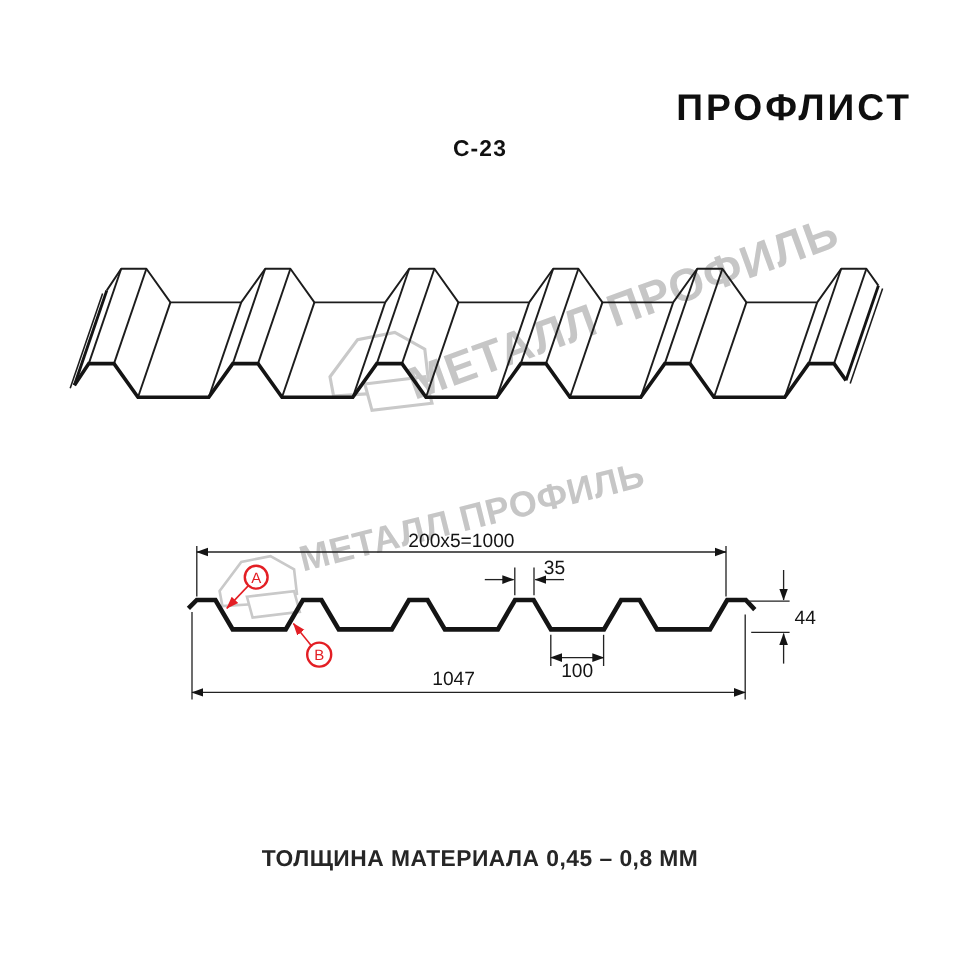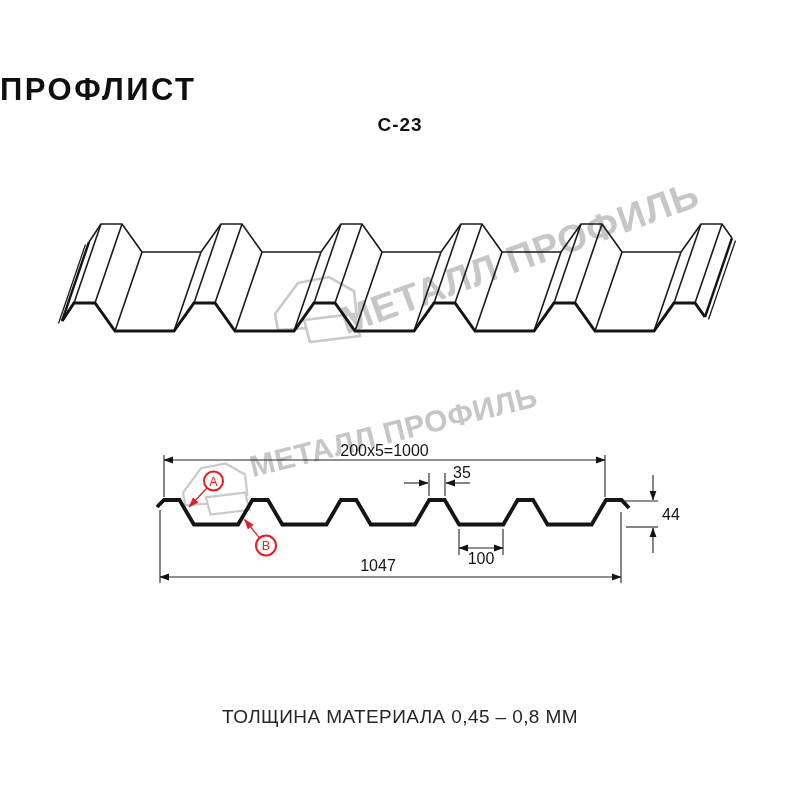--- a/index.html
+++ b/index.html
@@ -1,23 +1,23 @@
 <!DOCTYPE html>
 <html><head>
 <meta charset="utf-8">
 <style>
   html,body{margin:0;padding:0;background:#ffffff;}
   .page{position:relative;width:800px;height:800px;background:#fff;overflow:hidden;
         font-family:"Liberation Sans",sans-serif;}
-  .title{position:absolute;top:72px;left:0;width:760px;text-align:left;
+  .title{position:absolute;top:72px;left:0;width:760px;text-align:right;
          font-size:31px;font-weight:bold;letter-spacing:2.5px;color:#0f0f0f;}
   .subtitle{position:absolute;top:114px;left:0;width:800px;text-align:center;
          font-size:19px;font-weight:bold;letter-spacing:1px;color:#111;}
   .caption{position:absolute;top:706px;left:0;width:800px;text-align:center;
-         font-size:19px;font-weight:normal;letter-spacing:0.4px;color:#262626;}
+         font-size:19px;font-weight:bold;letter-spacing:0.4px;color:#262626;}
   .wm-text{position:absolute;line-height:1;font-weight:bold;color:#c6c6c6;
          white-space:nowrap;transform-origin:0 100%;}
   .wm1{left:348px;top:302px;font-size:38px;letter-spacing:1px;transform:rotate(-20deg);}
   .wm2{left:254px;top:452px;font-size:30px;letter-spacing:0.5px;transform:rotate(-14deg);}
   .abs{position:absolute;}
   svg{display:block;}
 </style>
 </head>
 <body>
 

